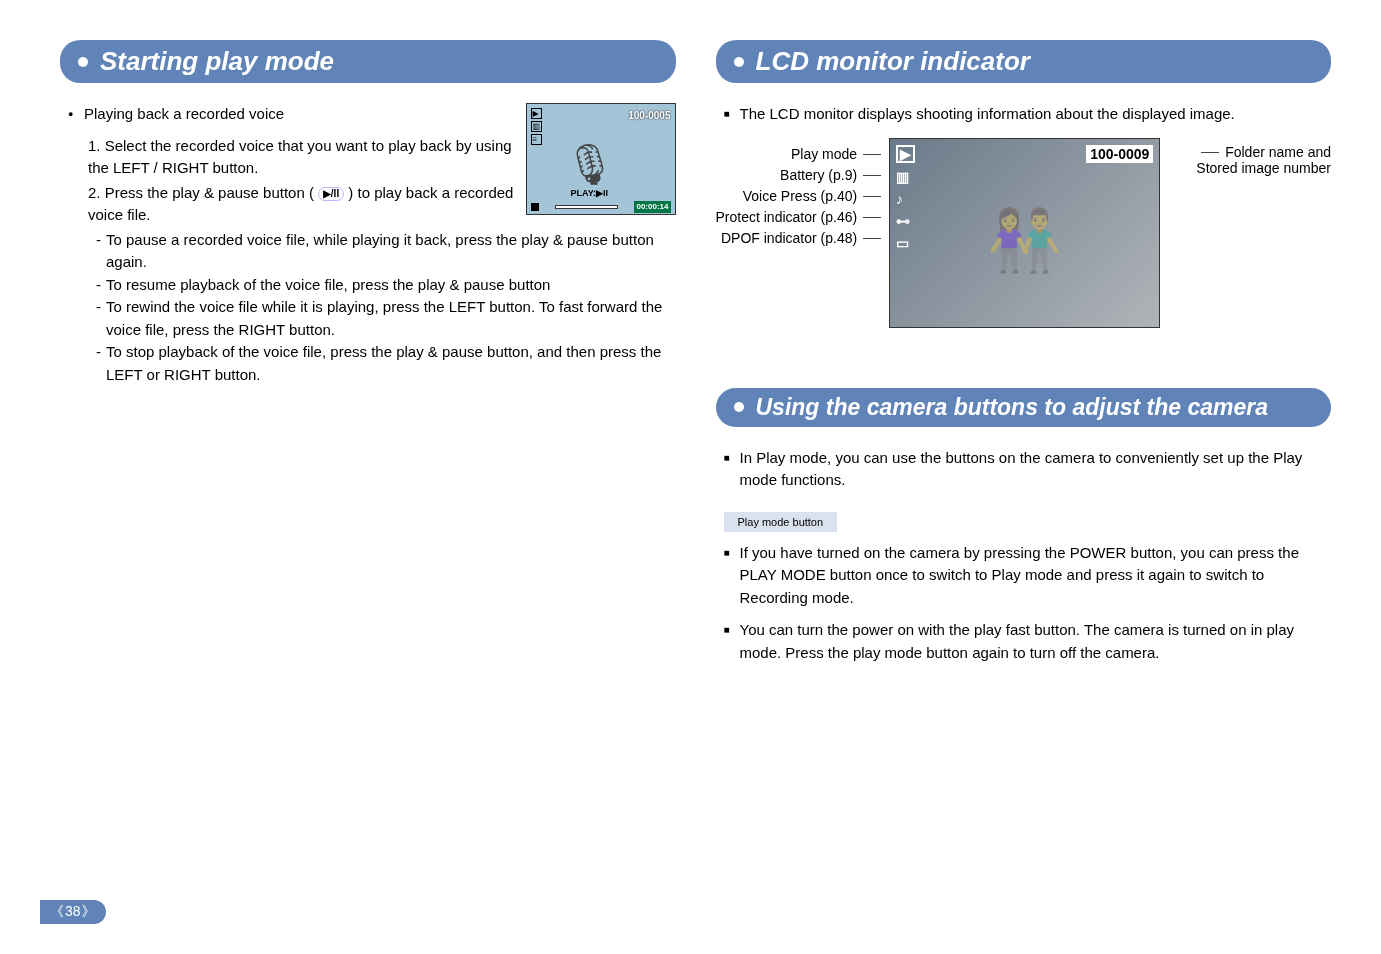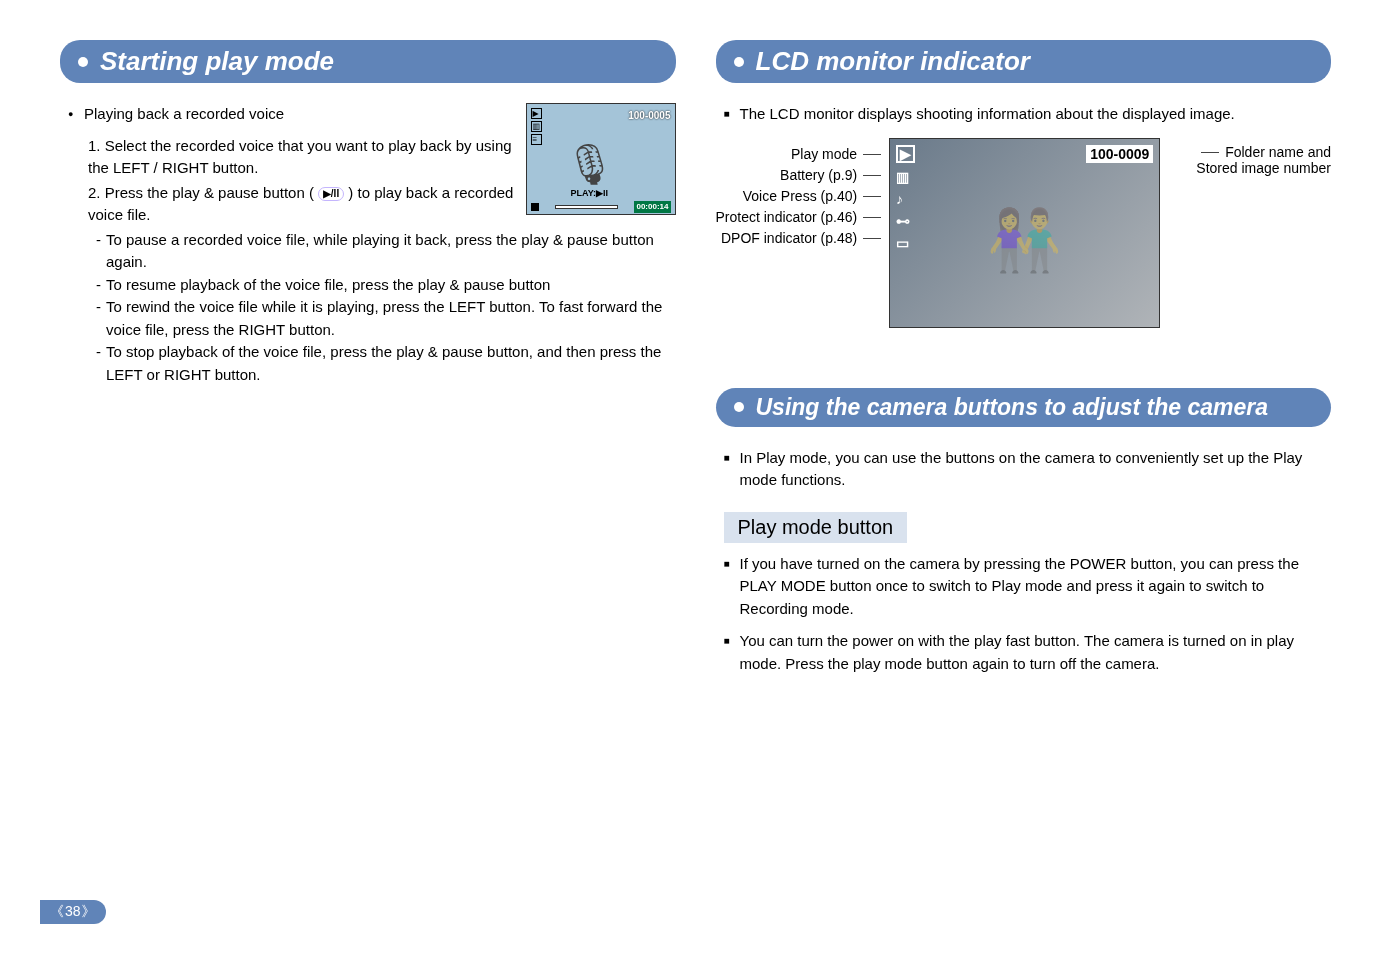--- a/index.html
+++ b/index.html
@@ -120,21 +120,21 @@
     font-weight: bold; font-size: 14px; padding: 1px 4px;
   }
   .lcd-couple {
     position: absolute; left: 50%; top: 50%; transform: translate(-50%,-40%);
     font-size: 60px; color: rgba(255,255,255,0.35);
   }
   .lcd-right { font-size: 14px; padding-top: 6px; margin-left: 4px; white-space: nowrap; text-align: right; }
   .lcd-right .ln { display: block; }
 
   .sub-head {
-    display: inline-block; background: #d9e2ee; padding: 4px 14px; font-size: 20px;
+    display: inline-block; background: #d9e2ee; padding: 4px 14px; font-size: 11px;
     margin: 18px 7px 10px 8px;
   }
   .spacer { height: 60px; }
   .page-num {
     position: absolute; left: 40px; bottom: 30px;
     background: #6084b8; color: #fff; font-size: 14px;
     padding: 3px 10px; border-radius: 0 12px 12px 0;
   }
   .page-num::before { content: "《"; font-size: 14px; margin-right: 1px; }
   .page-num::after { content: "》"; font-size: 14px; margin-left: 1px; }

